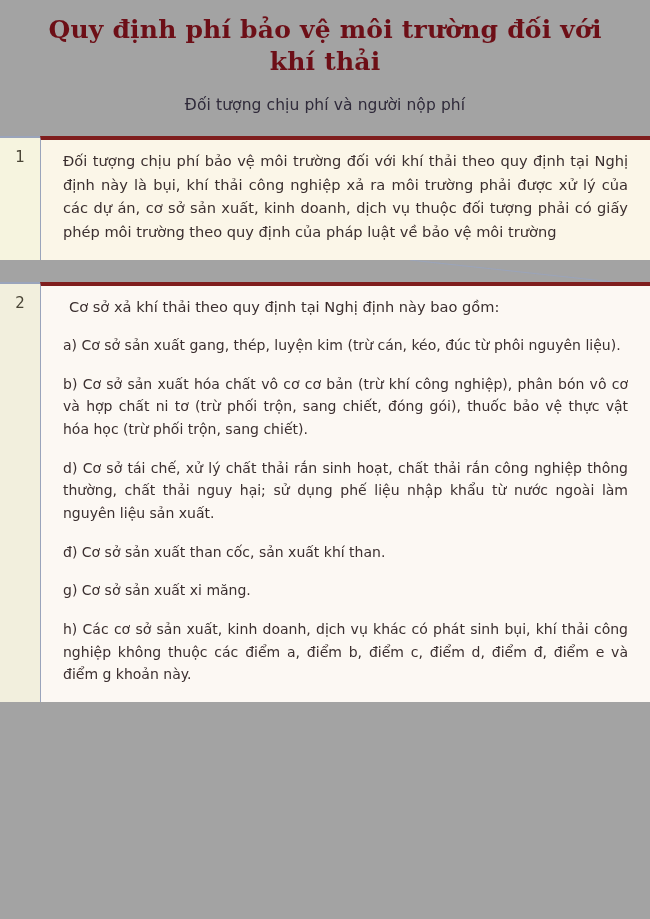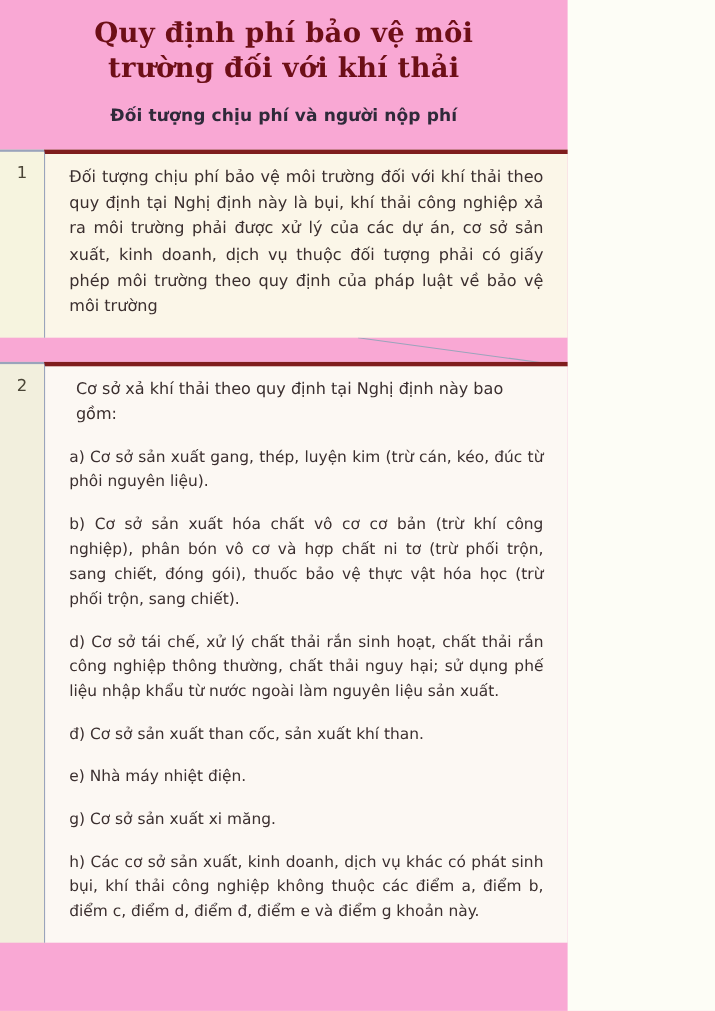--- a/index.html
+++ b/index.html
@@ -11,43 +11,43 @@
     height: 919px;
     background: #fdfdf6;
     font-family: "DejaVu Sans", sans-serif;
     color: #3a2a2a;
     overflow: hidden;
     position: relative;
   }
 
   .page {
     position: relative;
-    width: 516px;
+    width: 650px;
     height: 919px;
-    background: #f9a8d4;
+    background: #a3a3a3;
   }
 
   
   .title-block {
     padding: 14px 40px 0 40px;
     text-align: center;
   }
   .doc-title {
     font-family: "DejaVu Serif", serif;
     font-weight: bold;
     color: #6d0f17;
     font-size: 25px;
     line-height: 1.28;
     margin: 0;
     letter-spacing: 0.2px;
   }
   .doc-subtitle {
     margin: 18px 0 0 0;
     font-size: 15.5px;
-    font-weight: bold;
+    font-weight: normal;
     color: #2f2a3a;
     letter-spacing: 0.1px;
   }
 
   
   .section {
     position: relative;
     display: flex;
     align-items: stretch;
     margin-top: 22px;
@@ -140,19 +140,18 @@
   <div class="section section-2">
     <div class="num-col">
       <span class="num">2</span>
     </div>
     <div class="body-col">
       <p class="lead">Cơ sở xả khí thải theo quy định tại Nghị định này bao gồm:</p>
       <p class="item">a) Cơ sở sản xuất gang, thép, luyện kim (trừ cán, kéo, đúc từ phôi nguyên liệu).</p>
       <p class="item">b) Cơ sở sản xuất hóa chất vô cơ cơ bản (trừ khí công nghiệp), phân bón vô cơ và hợp chất ni tơ (trừ phối trộn, sang chiết, đóng gói), thuốc bảo vệ thực vật hóa học (trừ phối trộn, sang chiết).</p>
       <p class="item">d) Cơ sở tái chế, xử lý chất thải rắn sinh hoạt, chất thải rắn công nghiệp thông thường, chất thải nguy hại; sử dụng phế liệu nhập khẩu từ nước ngoài làm nguyên liệu sản xuất.</p>
       <p class="item">đ) Cơ sở sản xuất than cốc, sản xuất khí than.</p>
-      <p class="item">e) Nhà máy nhiệt điện.</p>
       <p class="item">g) Cơ sở sản xuất xi măng.</p>
       <p class="item">h) Các cơ sở sản xuất, kinh doanh, dịch vụ khác có phát sinh bụi, khí thải công nghiệp không thuộc các điểm a, điểm b, điểm c, điểm d, điểm đ, điểm e và điểm g khoản này.</p>
     </div>
   </div>
 
 </div>
 
 </body></html>

